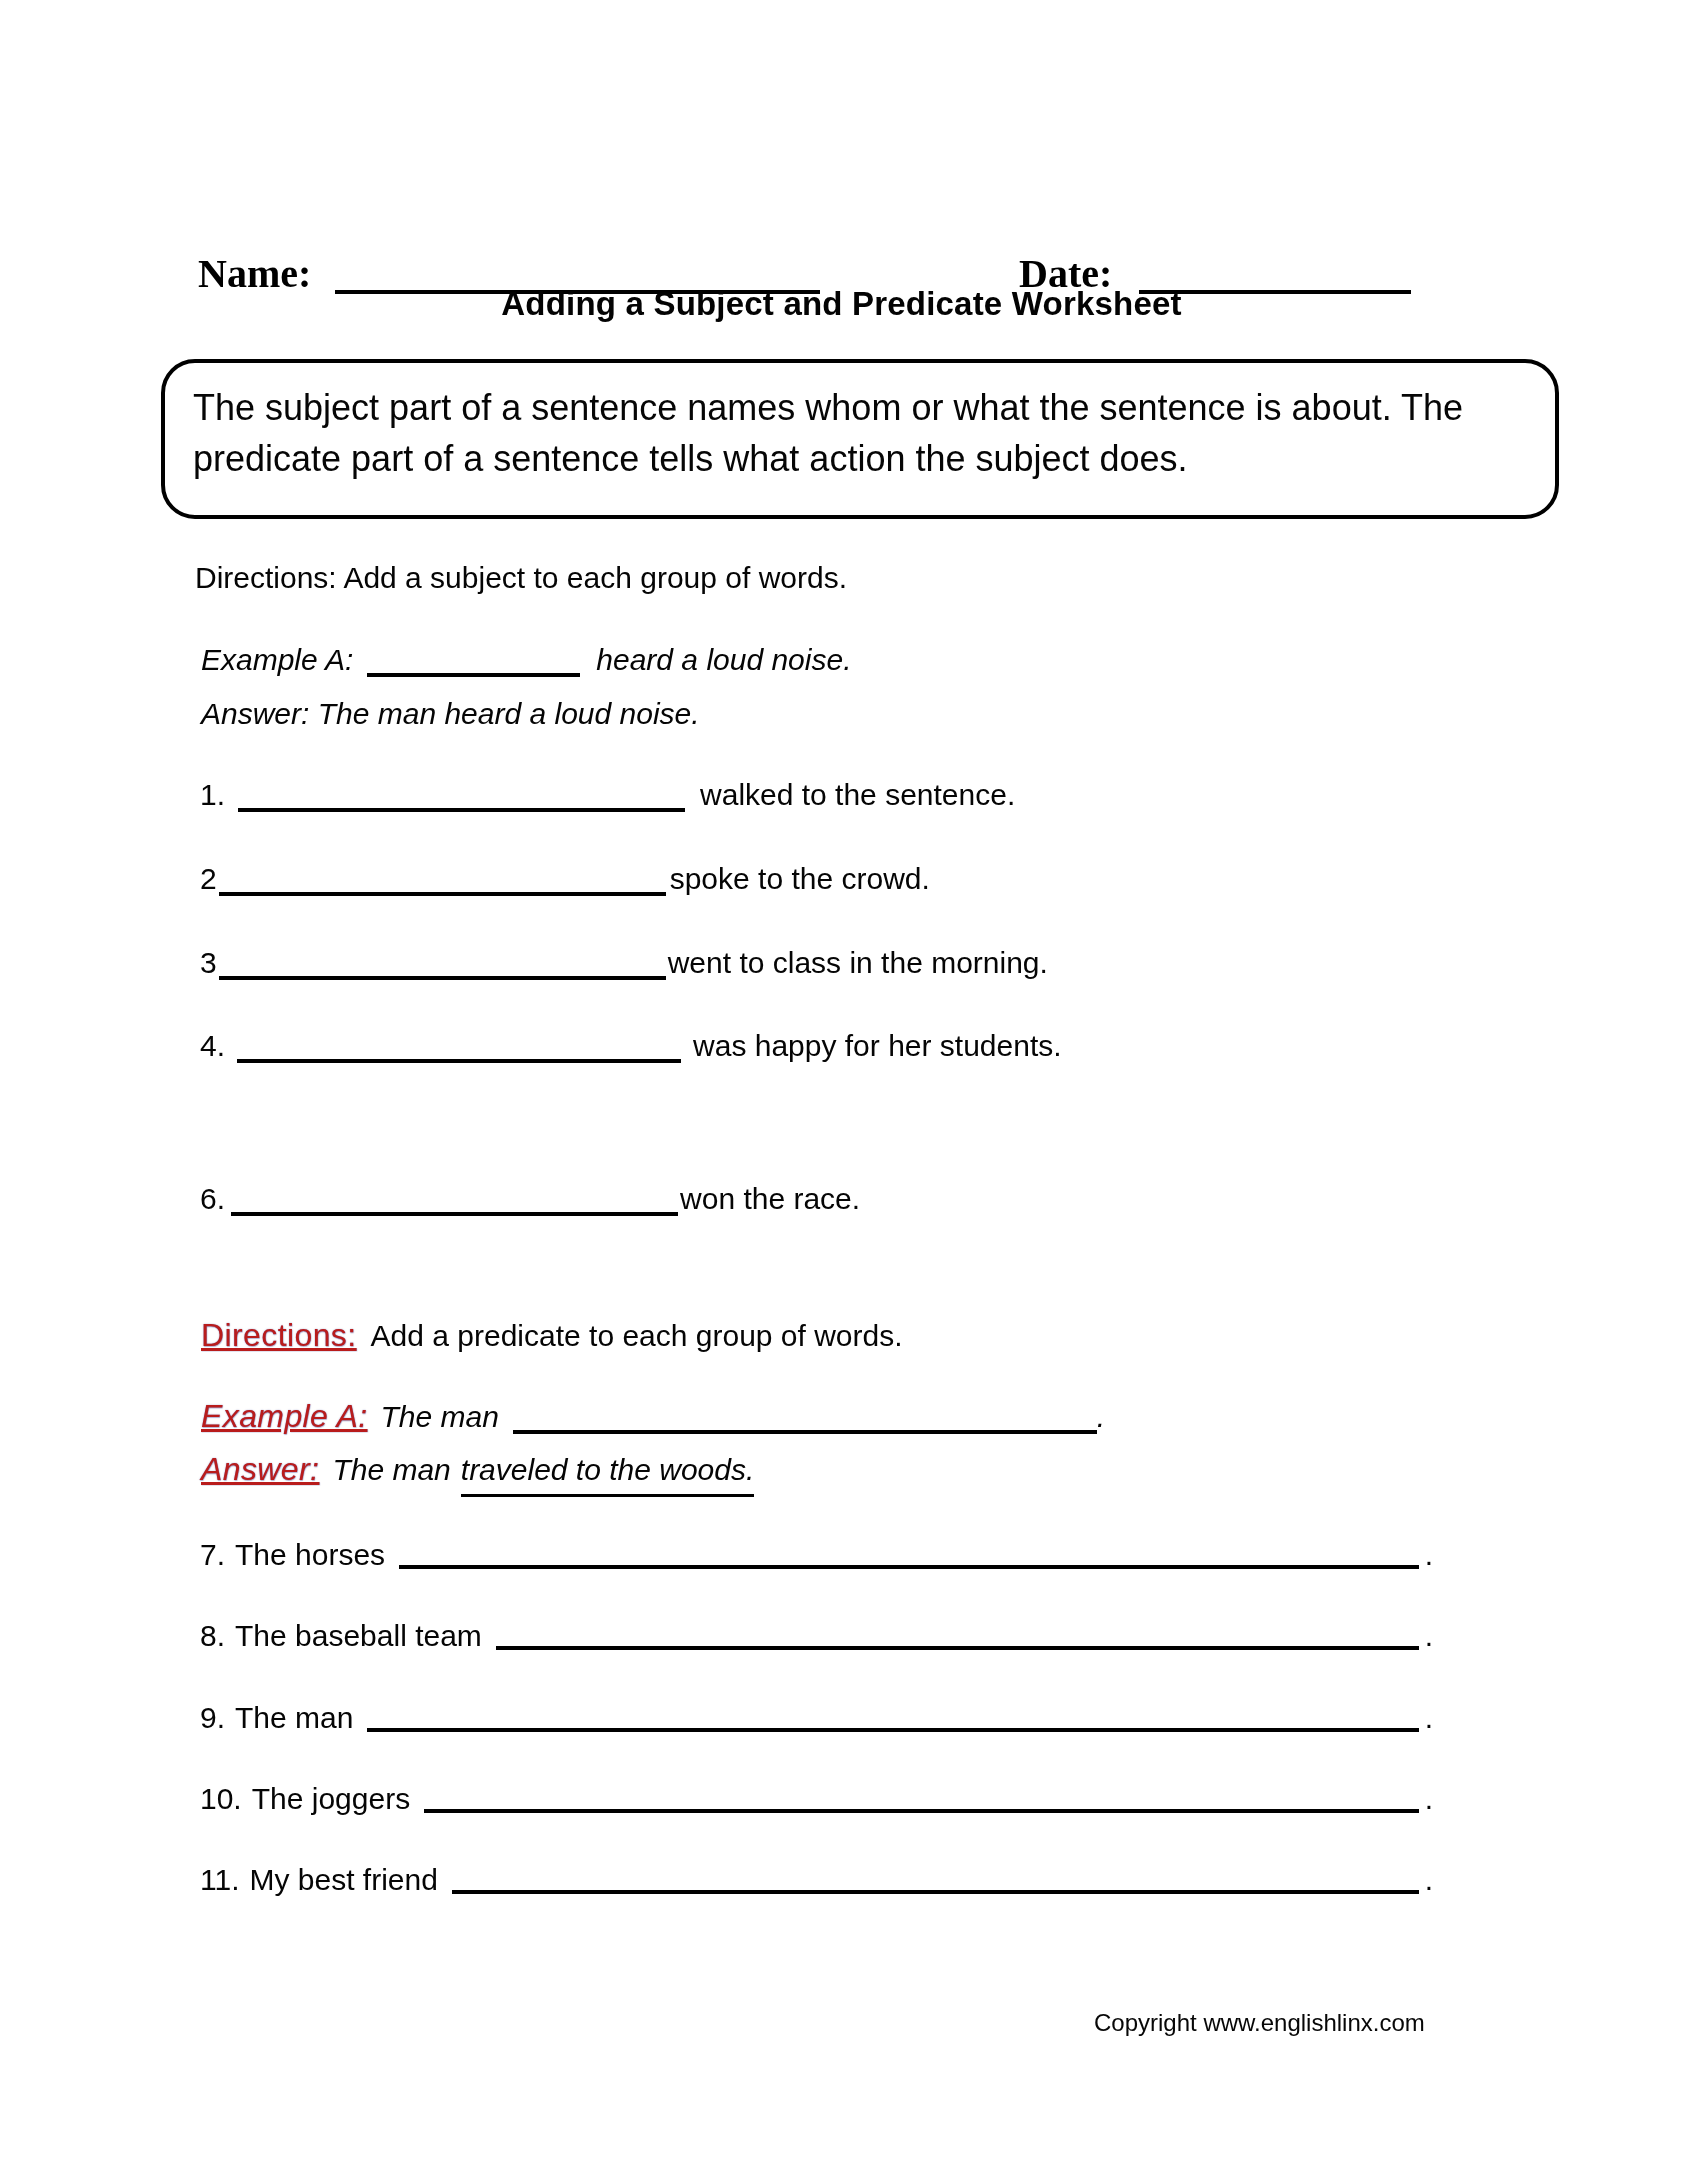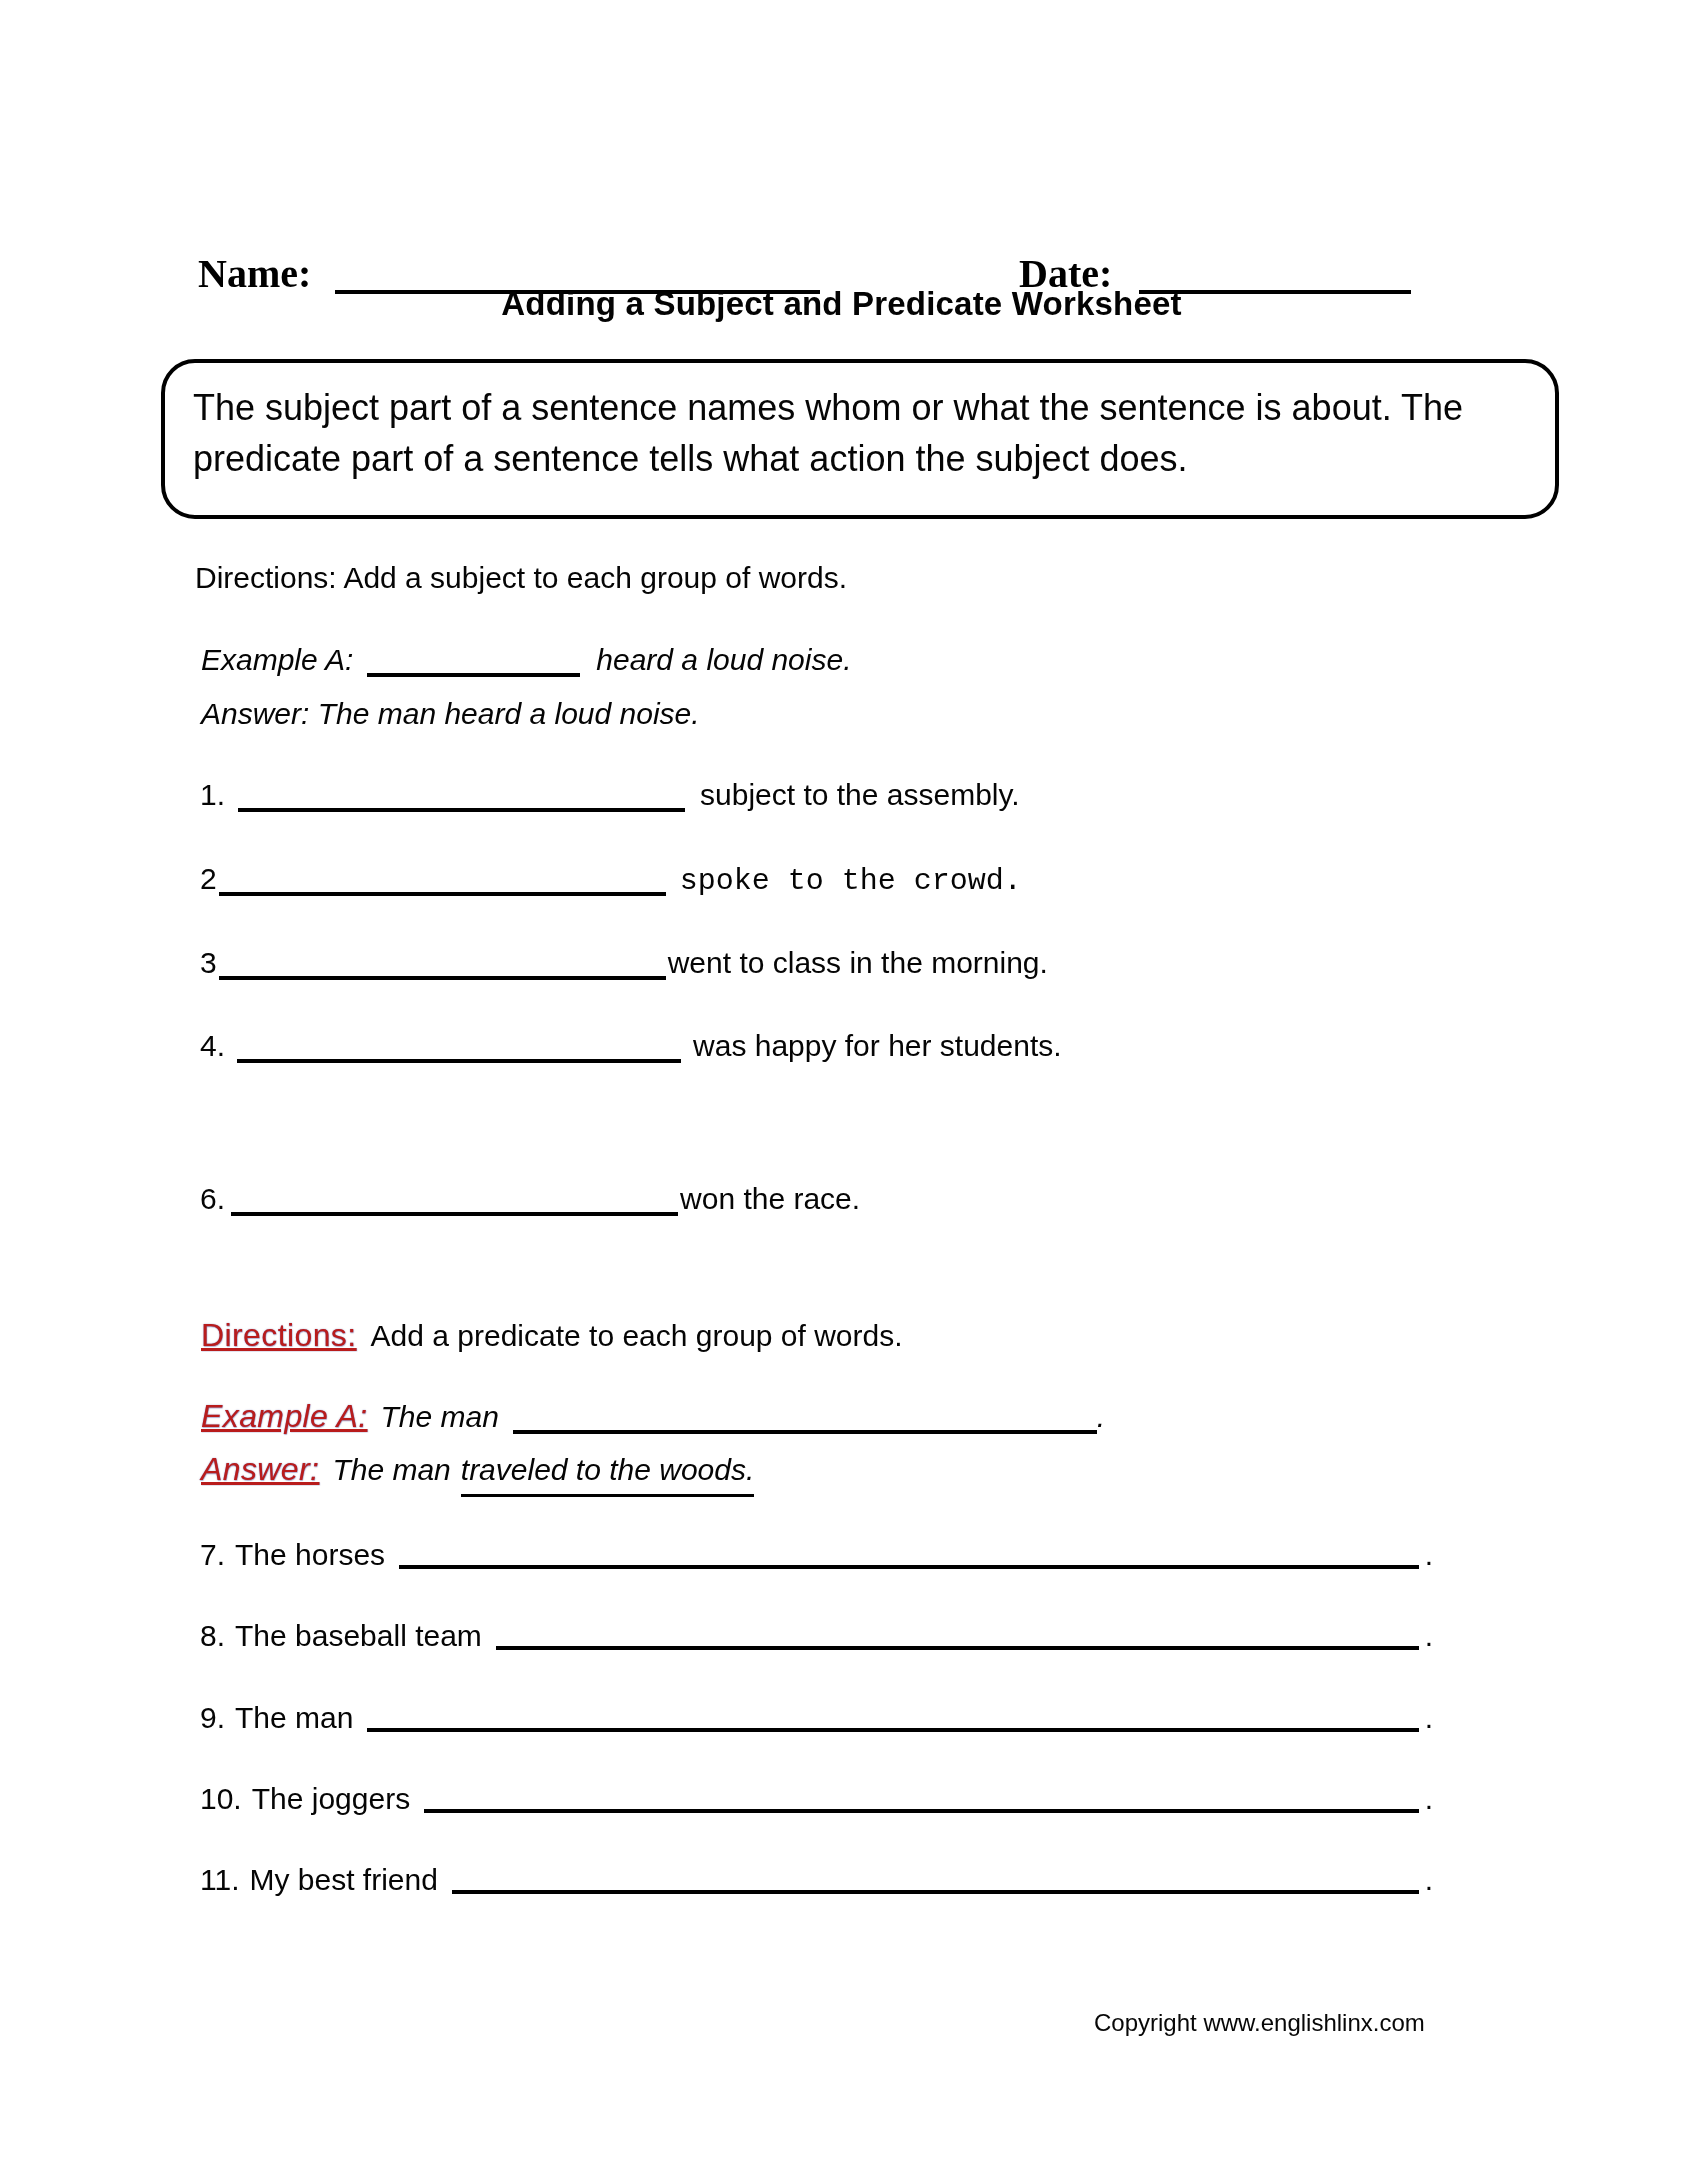--- a/index.html
+++ b/index.html
@@ -81,24 +81,24 @@
 
   <div class="abs body-txt" style="left:195px;top:559px;">Directions: Add a subject to each group of words.</div>
 
   <div class="abs body-txt italic" style="left:201px;top:641px;">
     <span>Example A:</span><span class="blank" style="width:213px;margin-left:14px;"></span><span style="margin-left:16px;">heard a loud noise.</span>
   </div>
 
   <div class="abs body-txt italic" style="left:201px;top:695px;">Answer: The man heard a loud noise.</div>
 
   <div class="abs body-txt" style="left:200px;top:776px;">
-    <span>1.</span><span class="blank" style="width:447px;margin-left:13px;"></span><span style="margin-left:15px;">subject to the assembly.</span>
+    <span>1.</span><span class="blank" style="width:447px;margin-left:13px;"></span><span style="margin-left:15px;">walked to the sentence.</span>
   </div>
   <div class="abs body-txt" style="left:200px;top:860px;">
-    <span>2</span><span class="blank" style="width:447px;margin-left:2px;"></span><span style="margin-left:14px;font-family:Liberation Mono, monospace;">spoke to the crowd.</span>
+    <span>2</span><span class="blank" style="width:447px;margin-left:2px;"></span><span style="margin-left:4px;">spoke to the crowd.</span>
   </div>
   <div class="abs body-txt" style="left:200px;top:944px;">
     <span>3</span><span class="blank" style="width:447px;margin-left:2px;"></span><span style="margin-left:2px;">went to class in the morning.</span>
   </div>
   <div class="abs body-txt" style="left:200px;top:1027px;">
     <span>4.</span><span class="blank" style="width:444px;margin-left:12px;"></span><span style="margin-left:12px;">was happy for her students.</span>
   </div>
   <div class="abs body-txt" style="left:200px;top:1180px;">
     <span>6.</span><span class="blank" style="width:447px;margin-left:6px;"></span><span style="margin-left:2px;">won the race.</span>
   </div>

